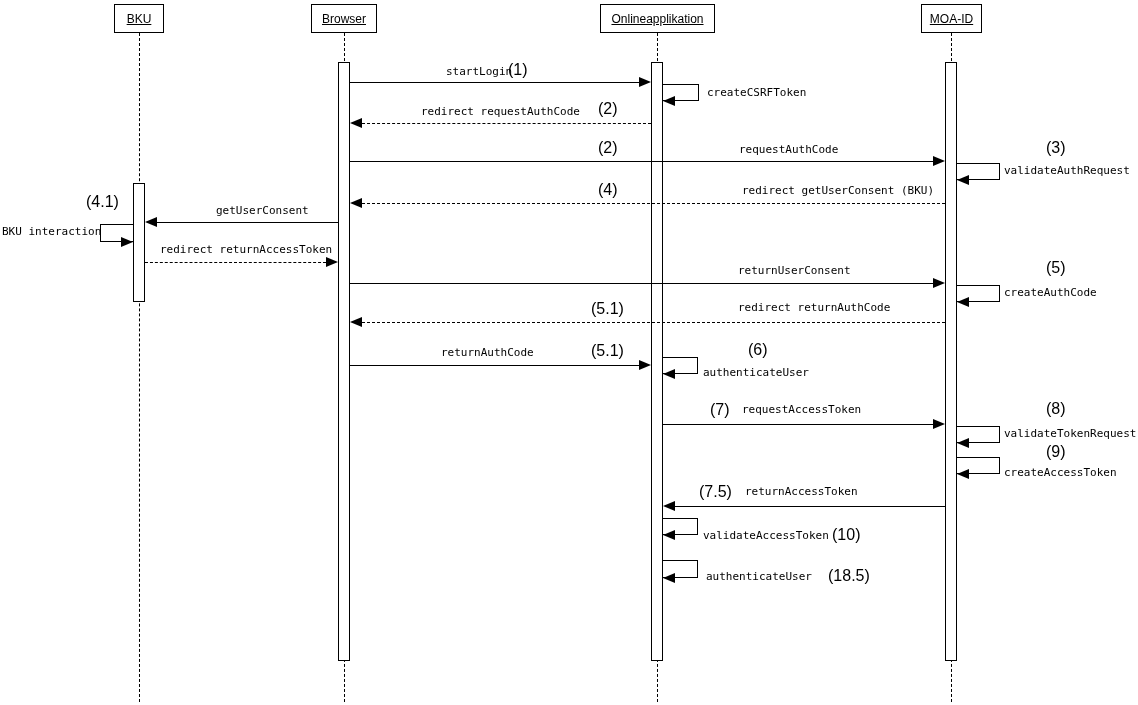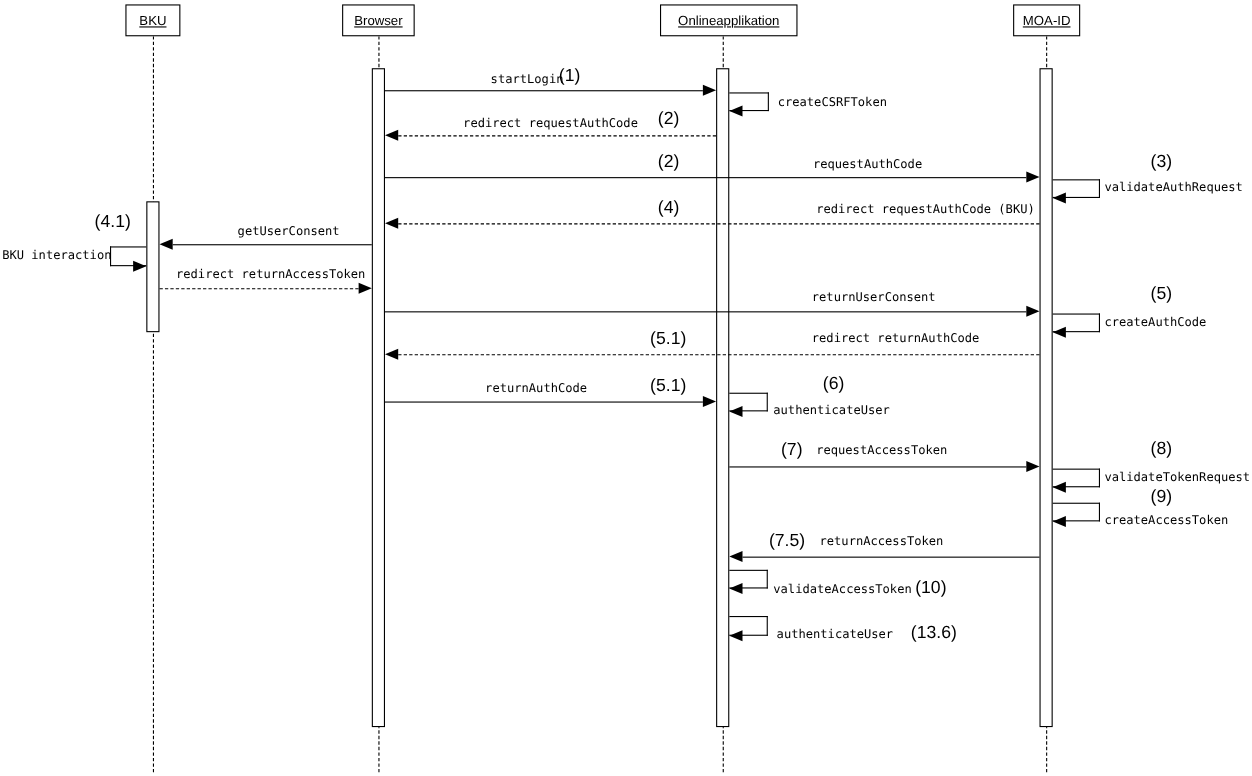--- a/index.html
+++ b/index.html
@@ -36,21 +36,21 @@
   <div class="act" style="left:651px;top:62px;height:599px"></div>
   <div class="act" style="left:945px;top:62px;height:599px"></div>
   <div class="act" style="left:133px;top:183px;height:119px"></div>
 
   <div class="actor-box" style="left:114px;top:4px;width:50px">
     <span>BKU</span>
   </div>
   <div class="actor-box" style="left:311px;top:4px;width:66px">
     <span>Browser</span>
   </div>
-  <div class="actor-box" style="left:600px;top:4px;width:125px">
+  <div class="actor-box" style="left:600px;top:4px;width:115px">
     <span>Onlineapplikation</span>
   </div>
   <div class="actor-box" style="left:921px;top:4px;width:61px">
     <span>MOA-ID</span>
   </div>
 
   <div class="ln" style="left:350px;top:82px;width:289px"></div>
   <div class="hd r" style="left:639px;top:77px"></div>
   <span class="lbl" style="left:446px;top:65px">startLogin</span>
   <span class="num" style="left:508px;top:61px">(1)</span>
@@ -70,21 +70,21 @@
   <span class="lbl" style="left:739px;top:143px">requestAuthCode</span>
 
   <div class="hook right" style="left:957px;top:163px;width:43px;height:17px"></div>
   <div class="hd l" style="left:957px;top:175px"></div>
   <span class="num" style="left:1046px;top:139px">(3)</span>
   <span class="lbl" style="left:1004px;top:164px">validateAuthRequest</span>
 
   <div class="ln dash" style="left:362px;top:203px;width:583px"></div>
   <div class="hd l" style="left:350px;top:198px"></div>
   <span class="num" style="left:598px;top:181px">(4)</span>
-  <span class="lbl" style="left:742px;top:184px">redirect requestAuthCode (BKU)</span>
+  <span class="lbl" style="left:742px;top:184px">redirect getUserConsent (BKU)</span>
 
   <div class="ln" style="left:157px;top:222px;width:181px"></div>
   <div class="hd l" style="left:145px;top:217px"></div>
   <span class="lbl" style="left:216px;top:204px">getUserConsent</span>
   <span class="num" style="left:86px;top:193px">(4.1)</span>
 
   <div class="hook left" style="left:100px;top:224px;width:33px;height:18px"></div>
   <div class="hd r" style="left:121px;top:237px"></div>
   <span class="lbl" style="left:2px;top:225px">BKU interaction</span>
 
@@ -137,15 +137,15 @@
   <span class="lbl" style="left:745px;top:485px">returnAccessToken</span>
 
   <div class="hook right" style="left:663px;top:518px;width:35px;height:17px"></div>
   <div class="hd l" style="left:663px;top:530px"></div>
   <span class="lbl" style="left:703px;top:529px">validateAccessToken</span>
   <span class="num" style="left:832px;top:526px">(10)</span>
 
   <div class="hook right" style="left:663px;top:560px;width:35px;height:18px"></div>
   <div class="hd l" style="left:663px;top:573px"></div>
   <span class="lbl" style="left:706px;top:570px">authenticateUser</span>
-  <span class="num" style="left:828px;top:567px">(13.6)</span>
+  <span class="num" style="left:828px;top:567px">(18.5)</span>
 
 </div>
 
 </body></html>

